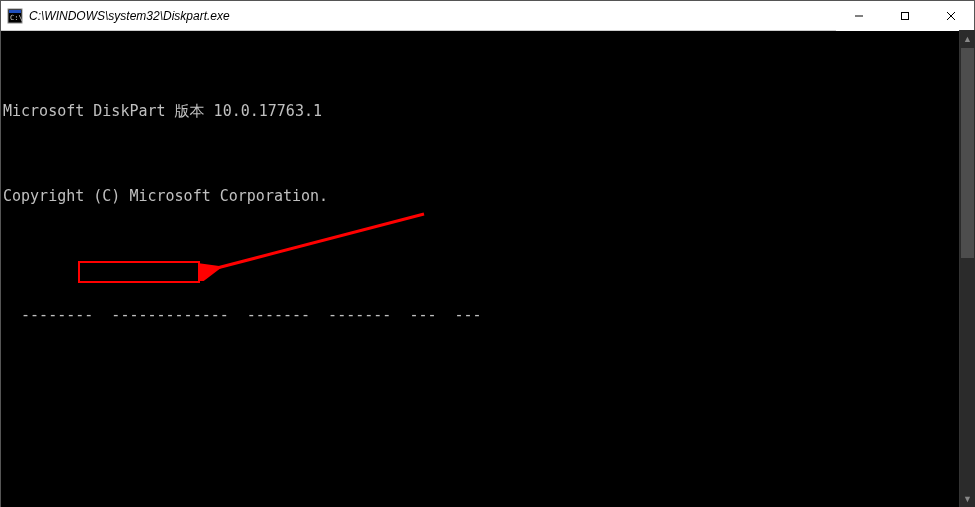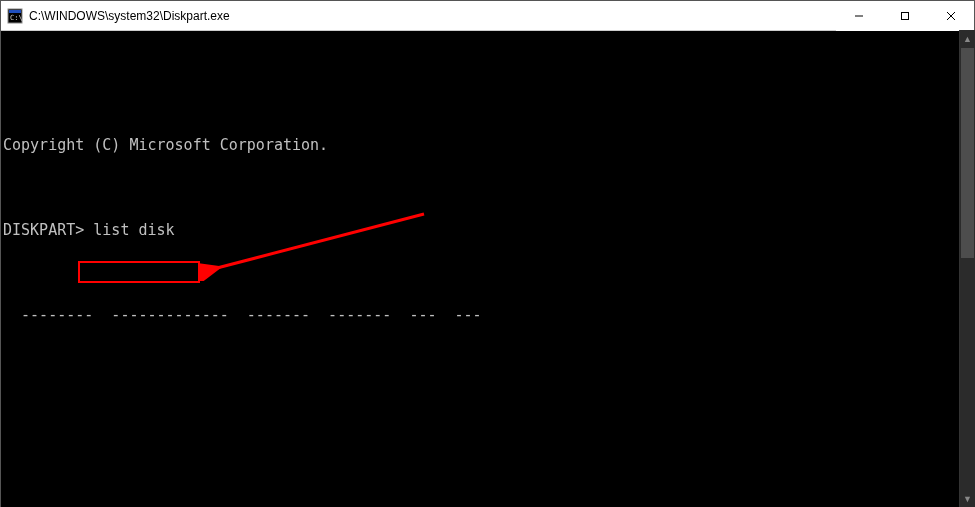--- a/index.html
+++ b/index.html
@@ -27,21 +27,21 @@
   color: #000;
   font-size: 12px;
   border-bottom: 1px solid #ccc;
 }
 .titlebar .icon {
   width: 16px;
   height: 16px;
   margin-right: 6px;
   display: inline-flex;
 }
-.titlebar .title { flex: 0 0 auto; }
+.titlebar .title { flex: 0 0 auto; font-style: italic; }
 .titlebar .spacer { flex: 1; }
 .winbtn {
   width: 46px;
   height: 30px;
   display: flex;
   align-items: center;
   justify-content: center;
   font-size: 13px;
   color: #000;
   background: #fff;
@@ -123,24 +123,24 @@
     <div class="winbtn close">
       <svg width="10" height="10" viewBox="0 0 10 10">
           <line x1="1" y1="1" x2="9" y2="9" stroke="#000" stroke-width="1"></line>
           <line x1="9" y1="1" x2="1" y2="9" stroke="#000" stroke-width="1"></line>
         </svg>
     </div>
   </div>
 
   <div class="terminal">
     <div class="row"></div>
+    <div class="row">Microsoft DiskPart 版本 10.0.17763.1</div>
     <div class="row"></div>
     <div class="row">Copyright (C) Microsoft Corporation.</div>
     <div class="row"></div>
-    <div class="row"><span>DISKPART&gt; </span><span>list disk</span></div>
     <div class="row"></div>
     <div class="row">  --------  -------------  -------  -------  ---  ---</div>
     
     
     
     <div class="row"></div>
     
     <div class="row"></div>
     
     <div class="row"></div>

